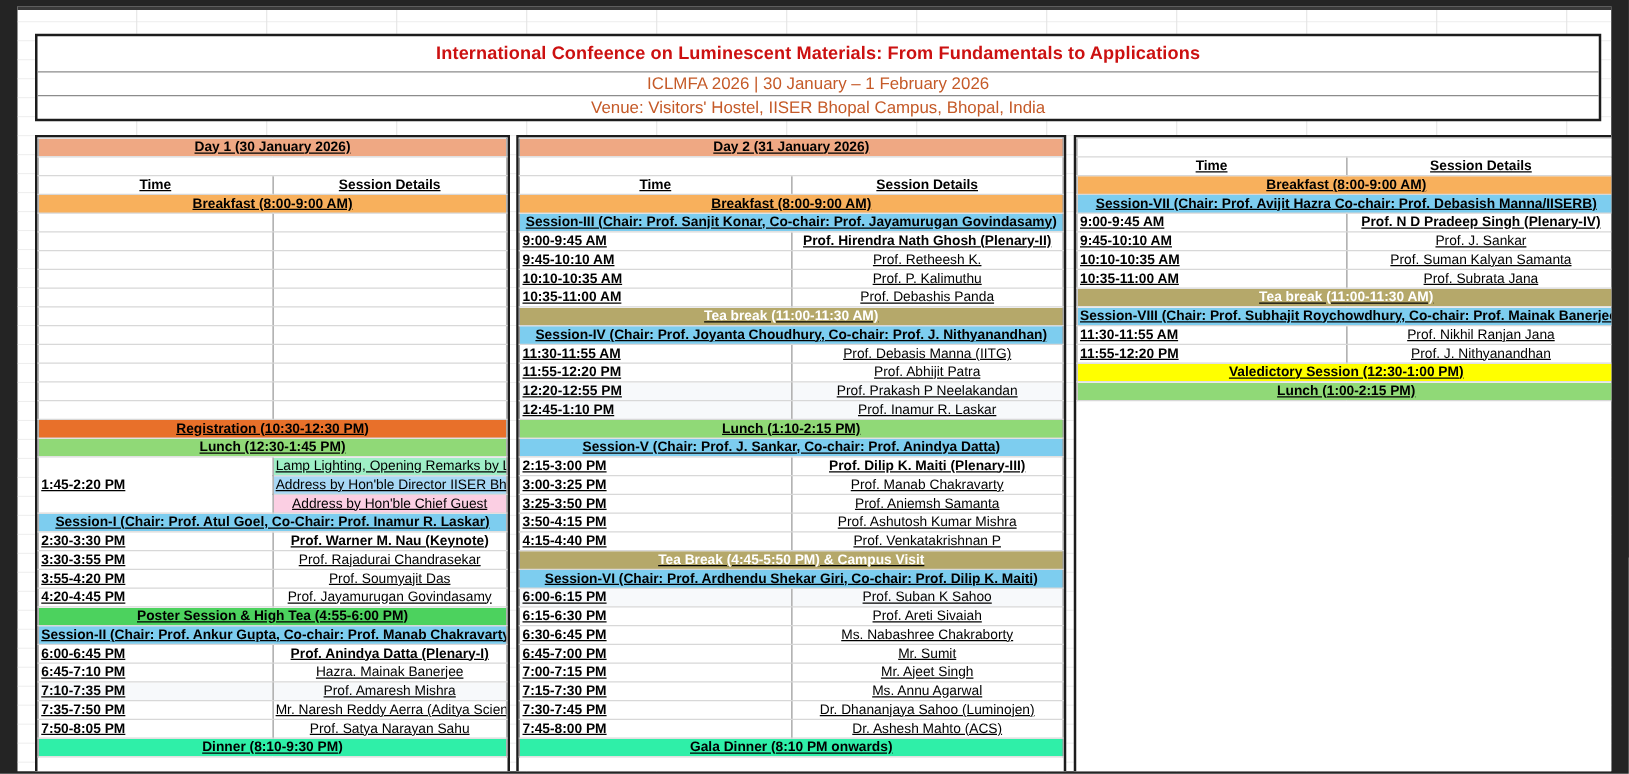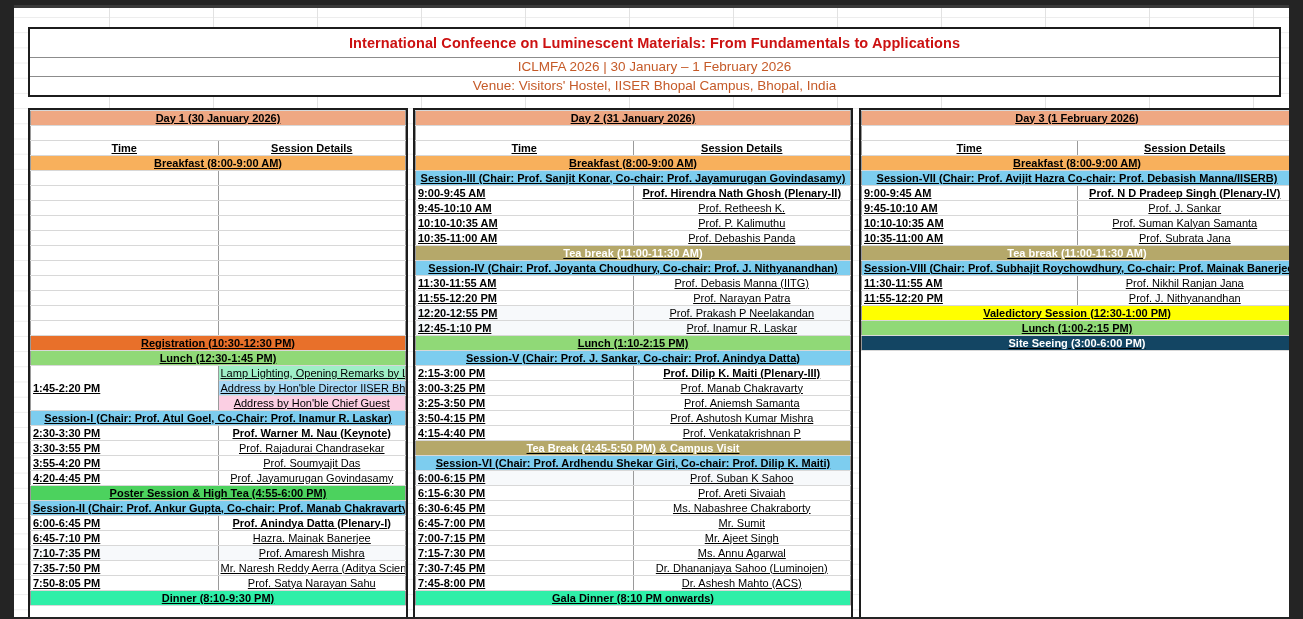--- a/index.html
+++ b/index.html
@@ -248,21 +248,21 @@
             </tr>
             <tr class="r-session">
               <td colspan="2" style="background:#7DCDEF;">Session-IV (Chair: Prof. Joyanta Choudhury, Co-chair: Prof. J. Nithyanandhan)</td>
             </tr>
             <tr>
               <td class="w-time">11:30-11:55 AM</td>
               <td class="w-det">Prof. Debasis Manna (IITG)</td>
             </tr>
             <tr>
               <td class="w-time">11:55-12:20 PM</td>
-              <td class="w-det">Prof. Narayan Patra</td>
+              <td class="w-det">Prof. Abhijit Patra</td>
             </tr>
             <tr>
               <td class="w-time strip">12:20-12:55 PM</td>
               <td class="w-det strip">Prof. Prakash P Neelakandan</td>
             </tr>
             <tr>
               <td class="w-time strip">12:45-1:10  PM</td>
               <td class="w-det strip">Prof. Inamur R. Laskar</td>
             </tr>
             <tr class="r-meal">
@@ -331,23 +331,20 @@
             </tr>
             <tr class="r-meal">
               <td colspan="2" style="background:#2FEFA8;">Gala Dinner (8:10 PM onwards)</td>
             </tr>
           </tbody>
         </table>
     </div>
     <div class="daycol" id="col3">
       <table class="sched">
           <tbody id="body3">
-            <tr class="r-dayhdr">
-              <td colspan="2" style="background:#EFA883;">Day 3 (1 February 2026)</td>
-            </tr>
             <tr class="r-blank">
               <td colspan="2" style="height:15px;"></td>
             </tr>
             <tr class="r-colhdr">
               <td class="w-time">Time</td>
               <td class="w-det">Session Details</td>
             </tr>
             <tr class="r-meal">
               <td colspan="2" style="background:#F8B05C;">Breakfast (8:00-9:00 AM)</td>
             </tr>
@@ -382,21 +379,18 @@
             </tr>
             <tr>
               <td class="w-time">11:55-12:20 PM</td>
               <td class="w-det">Prof. J. Nithyanandhan</td>
             </tr>
             <tr class="r-meal">
               <td colspan="2" style="background:#FFFF00;">Valedictory Session (12:30-1:00 PM)</td>
             </tr>
             <tr class="r-meal">
               <td colspan="2" style="background:#90D977;">Lunch (1:00-2:15 PM)</td>
-            </tr>
-            <tr class="r-meal">
-              <td class="sitebox" colspan="2" style="background:#134563;color:#FFFFFF;">Site Seeing (3:00-6:00 PM)</td>
             </tr>
           </tbody>
         </table>
     </div>
   </div>
 </div>
 
 </body></html>

